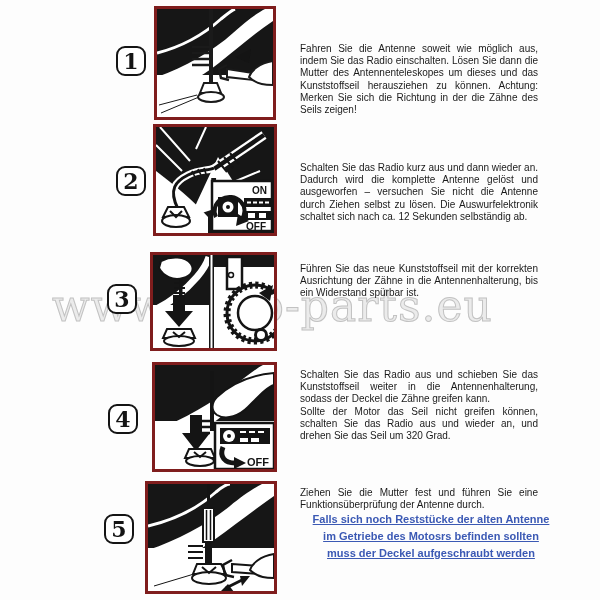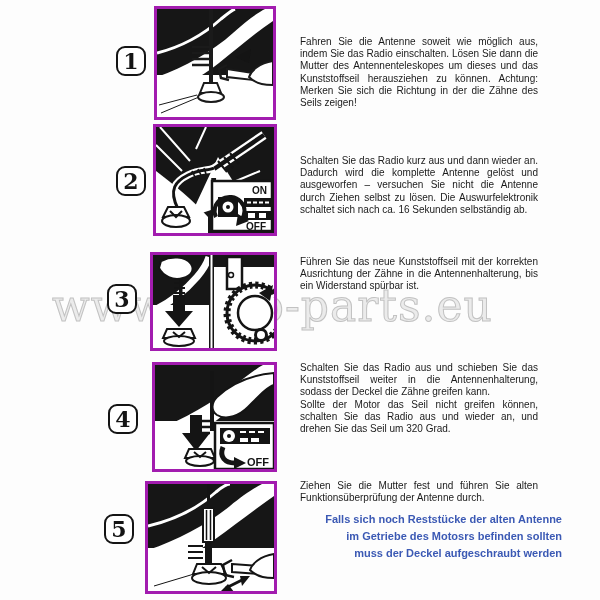--- a/index.html
+++ b/index.html
@@ -14,32 +14,33 @@
     color:rgba(195,195,195,0.30);-webkit-text-stroke:1px #c2c2c2;
   }
   .badge{
     position:absolute;width:30px;height:30px;z-index:2;box-sizing:border-box;
     border:2.5px solid #141414;border-radius:9px;background:#fff;
     display:flex;align-items:center;justify-content:center;
     font-family:"DejaVu Serif",serif;font-size:22px;font-weight:bold;color:#141414;
   }
   .illus{
     position:absolute;z-index:2;box-sizing:border-box;
-    border:3px solid #a21caf;background:#fff;
+    border:3px solid #7f1d1d;background:#fff;
   }
   .illus svg{display:block;width:100%;height:100%;}
   .txt{
     position:absolute;z-index:2;width:238px;
-    font-size:10px;line-height:12.2px;color:#1a1a1a;text-align:justify;
+    font-size:10px;line-height:12.2px;color:#1a1a1a;text-align:justify;margin-top:7px;
   }
   .txt p{margin:0;}
   .note{
     position:absolute;left:300px;top:511px;width:262px;z-index:2;
     font-size:11px;line-height:17px;font-weight:bold;white-space:pre-line;
-    text-align:right;
+    text-align:center;
+    text-decoration:underline;
   }
   svg text{font-family:"Liberation Sans",sans-serif;font-weight:bold;fill:#141414;}
 </style>
 </head>
 <body>
 
 <div class="page">
 
   <div class="watermark">www.saab-parts.eu</div>
 
@@ -92,21 +93,21 @@
       <path d="M60,90 A15,14 0 1 1 85,93" fill="none" stroke="#141414" stroke-width="4"></path>
       <path d="M82,87 L93,94 L80,99 Z" fill="#141414"></path>
       <rect x="88" y="71" width="28" height="9" fill="#141414"></rect>
       <path d="M91,75.5 h4 M97,75.5 h4 M103,75.5 h4 M109,75.5 h4" stroke="#fff" stroke-width="2"></path>
       <rect x="88" y="84" width="28" height="9" fill="#141414"></rect>
       <rect x="92" y="86" width="7" height="5" fill="#fff"></rect>
       <rect x="103" y="86" width="7" height="5" fill="#fff"></rect>
       <text x="90" y="103" font-size="10">OFF</text>
     </svg>
   </div>
-  <div class="txt" style="left:300px;top:155px">Schalten Sie das Radio kurz aus und dann wieder an. Dadurch wird die komplette Antenne gelöst und ausgeworfen – versuchen Sie nicht die Antenne durch Ziehen selbst zu lösen. Die Auswurfelektronik schaltet sich nach ca. 16 Sekunden selbständig ab.</div>
+  <div class="txt" style="left:300px;top:155px">Schalten Sie das Radio kurz aus und dann wieder an. Dadurch wird die komplette Antenne gelöst und ausgeworfen – versuchen Sie nicht die Antenne durch Ziehen selbst zu lösen. Die Auswurfelektronik schaltet sich nach ca. 12 Sekunden selbständig ab.</div>
 
   <div class="badge" style="left:107px;top:284px">
     <span>3</span>
   </div>
   <div class="illus" style="left:150px;top:252px;width:127px;height:99px">
     <svg viewBox="0 0 121 93" preserveAspectRatio="none">
       <rect width="121" height="93" fill="#fff"></rect>
       <rect x="0" y="0" width="56" height="50" fill="#161616"></rect>
       <path d="M0,56 C16,48 32,36 44,22 C50,15 54,8 56,2" stroke="#fff" stroke-width="7" fill="none"></path>
       <rect x="26" y="0" width="3.5" height="40" fill="#141414"></rect>
@@ -182,18 +183,18 @@
       <path d="M54,83 l7,6 l7,-6" fill="none" stroke="#141414" stroke-width="2"></path>
       <path d="M84,80 l28,2 l0,8 l-28,-2 z" fill="#fff" stroke="#141414" stroke-width="2"></path>
       <path d="M84,76 l-9,5 l2,10 l9,2" fill="none" stroke="#141414" stroke-width="2.5"></path>
       <path d="M126,70 C112,72 104,80 102,86 C110,94 120,94 126,94 Z" fill="#fff" stroke="#141414" stroke-width="2"></path>
       <path d="M94,96 l-16,8" stroke="#141414" stroke-width="3"></path>
       <polygon points="80,100 72,108 86,108" fill="#141414"></polygon>
       <polygon points="92,92 102,92 94,102" fill="#141414"></polygon>
       <path d="M6,102 L46,90" stroke="#141414" stroke-width="1"></path>
     </svg>
   </div>
-  <div class="txt" style="left:300px;top:480px">Ziehen Sie die Mutter fest und führen Sie alten Funktionsüberprüfung der Antenne durch.</div>
+  <div class="txt" style="left:300px;top:480px">Ziehen Sie die Mutter fest und führen Sie eine Funktionsüberprüfung der Antenne durch.</div>
   <div class="note" style="color: rgb(59, 89, 180);">Falls sich noch Reststücke der alten Antenne
 im Getriebe des Motosrs befinden sollten
 muss der Deckel aufgeschraubt werden</div>
 
 </div>
 
 </body></html>

